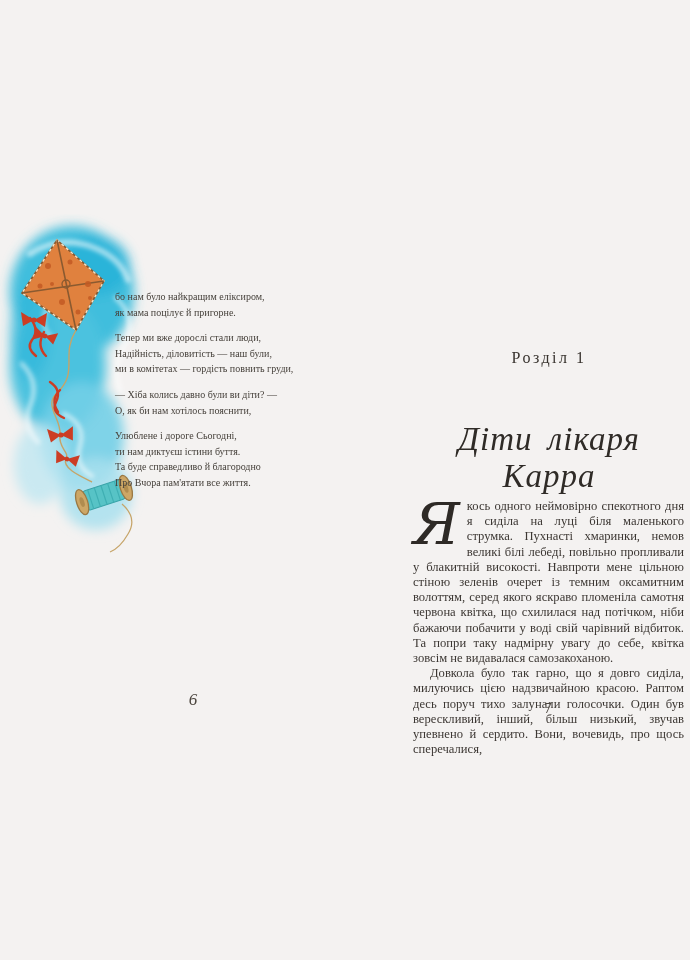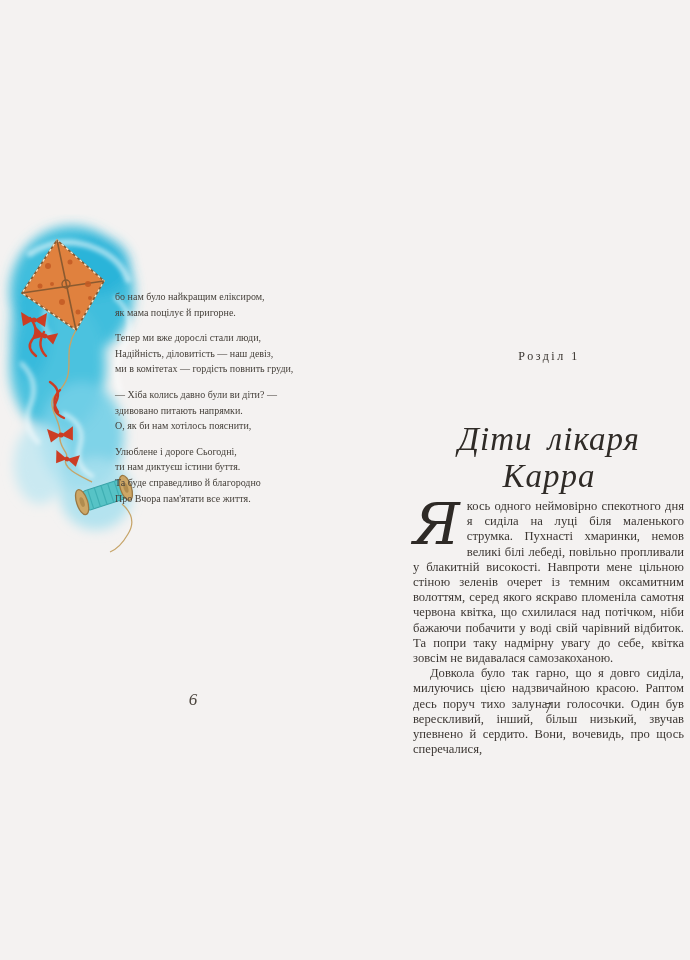--- a/index.html
+++ b/index.html
@@ -13,21 +13,21 @@
 
   .poem{position:absolute;left:115px;top:289px;width:218px;color:#46413b;}
   .stanza{margin:0 0 10px 0;}
   .pline{font-size:10px;line-height:15.6px;white-space:nowrap;}
 
   .pn{position:absolute;width:70px;text-align:center;color:#4c463f;}
   .pn-left{left:158px;top:690px;font-size:17px;font-style:italic;}
   .pn-right{left:168px;top:700px;font-size:15px;}
 
   .chapter-label{position:absolute;left:68px;top:349px;width:272px;text-align:center;
-                 font-size:12px;letter-spacing:2.5px;color:#37322d;}
+                 font-size:16px;letter-spacing:2.5px;color:#37322d;}
   .chapter-title{position:absolute;left:60px;top:421px;width:288px;text-align:center;
                  font-size:33px;font-style:italic;font-weight:normal;margin:0;
                  letter-spacing:1px;word-spacing:6px;color:#2f2b27;}
   .body-text{position:absolute;left:68px;top:499px;width:271px;text-align:justify;
              font-size:12.6px;line-height:15.2px;color:#3c3733;}
   .body-text p{margin:0;}
   .dropcap{float:left;font-family:"DejaVu Serif",serif;font-style:italic;
            font-size:58px;line-height:44px;margin:3px 7px 0 0;color:#2e2a26;}
   .p-indent{text-indent:17px;}
 </style>
@@ -134,26 +134,25 @@
       <path d="M122,290 q16,14 6,30 q-8,14 -18,18" fill="none" stroke="#c6a468" stroke-width="1.2"></path>
     </svg>
 
     <div class="poem">
       <div class="stanza">
         <div class="pline">бо нам було найкращим еліксиром,</div>
         <div class="pline">як мама поцілує й пригорне.</div>
       </div>
       <div class="stanza">
         <div class="pline">Тепер ми вже дорослі стали люди,</div>
-        <div class="pline">Надійність, діловитість — наш девіз,</div>
+        <div class="pline">Надійність, діловитість — наш були,</div>
         <div class="pline">ми в комітетах — гордість повнить груди,</div>
       </div>
       <div class="stanza">
         <div class="pline">— Хіба колись давно були ви діти? —</div>
-        <div class="pline">здивовано питають напрямки.</div>
         <div class="pline">О, як би нам хотілось пояснити,</div>
       </div>
       <div class="stanza">
         <div class="pline">Улюблене і дороге Сьогодні,</div>
         <div class="pline">ти нам диктуєш істини буття.</div>
         <div class="pline">Та буде справедливо й благородно</div>
         <div class="pline">Про Вчора пам'ятати все життя.</div>
       </div>
     </div>
 

